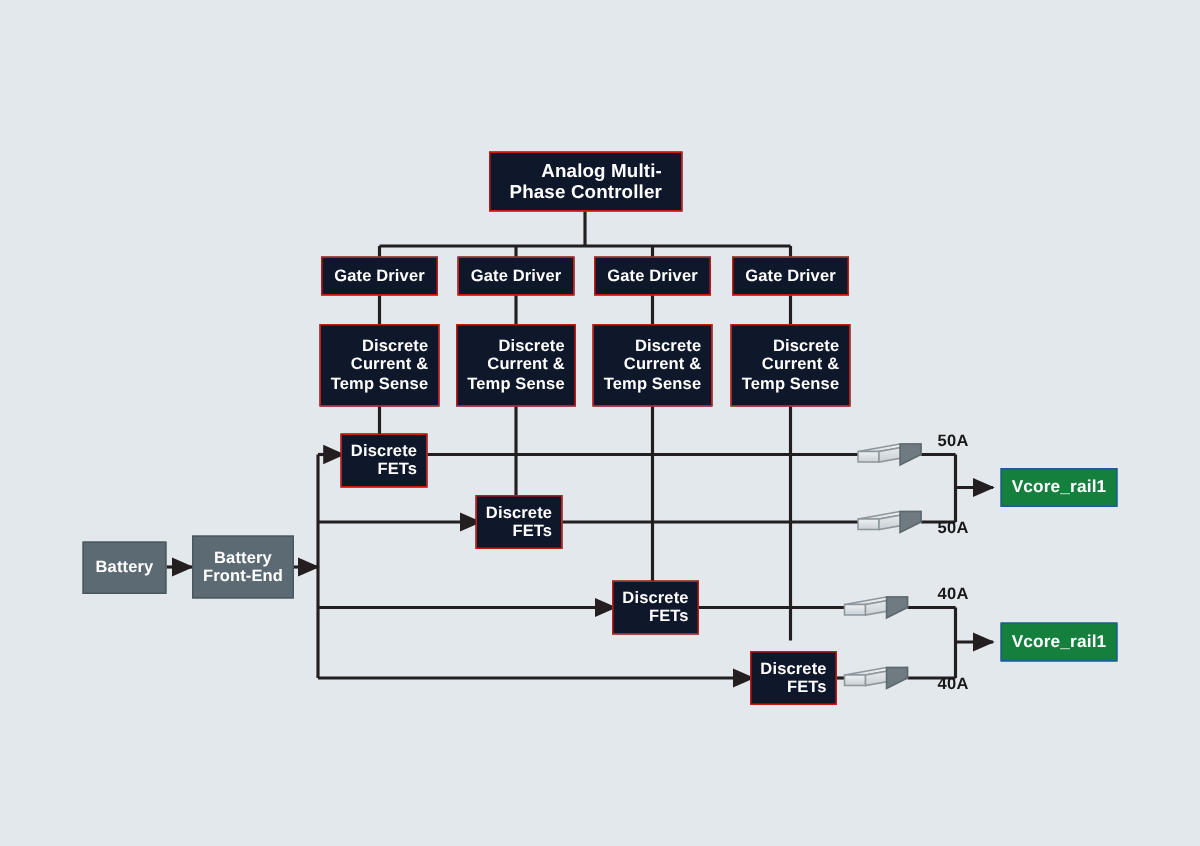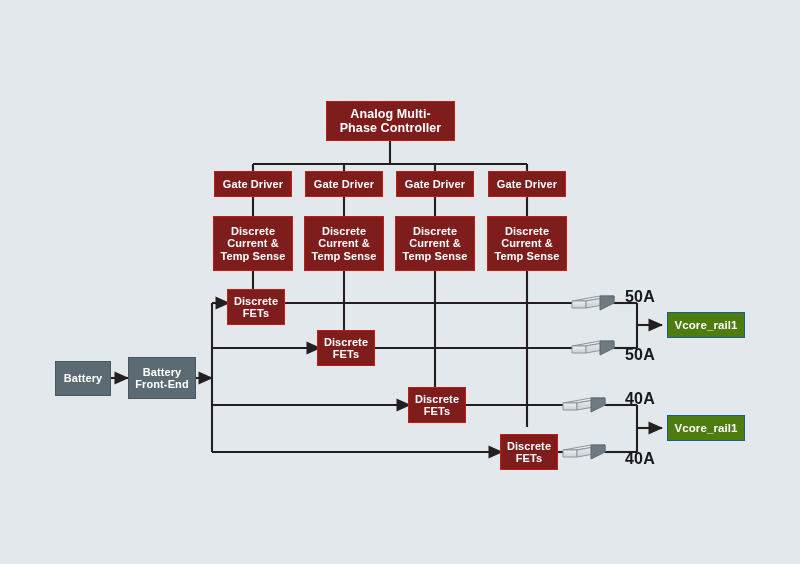--- a/index.html
+++ b/index.html
@@ -20,39 +20,40 @@
     align-items:center;
     justify-content:center;
     text-align:center;
     color:#fff;
     line-height:1.12;
     white-space:pre-line;
     letter-spacing:.1px;
     font-weight:bold;
   }
   .n-red{
-    background:#7f1d1d;
+    background:#0f172a;
     border:1px solid #c81a12;
     font-size:11px;
+    text-align:right;
   }
   .n-red.bold{font-weight:bold;font-size:12.5px;}
   .n-gray{
     background:#5c6b73;
     border:1px solid #4a575e;
     font-size:11px;
   }
   .n-blue{
-    background:#4d7c0f;
+    background:#15803d;
     border:1.5px solid #1b5c95;
     font-size:11.5px;
   }
   .amp{
     position:absolute;
     color:#16191c;
-    font-size:16px;
+    font-size:11px;
     font-weight:bold;
     letter-spacing:.2px;
   }
 </style>
 </head>
 <body>
 
 <div id="stage">
 
   <svg id="wires" viewBox="0 0 800 564" xmlns="http://www.w3.org/2000/svg">

